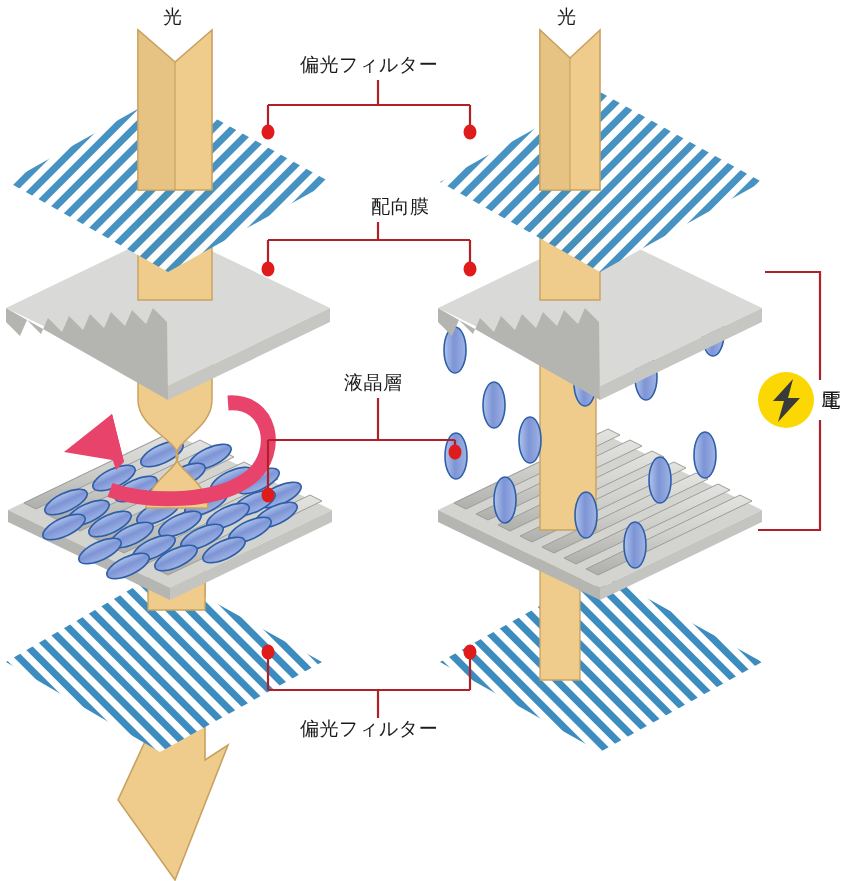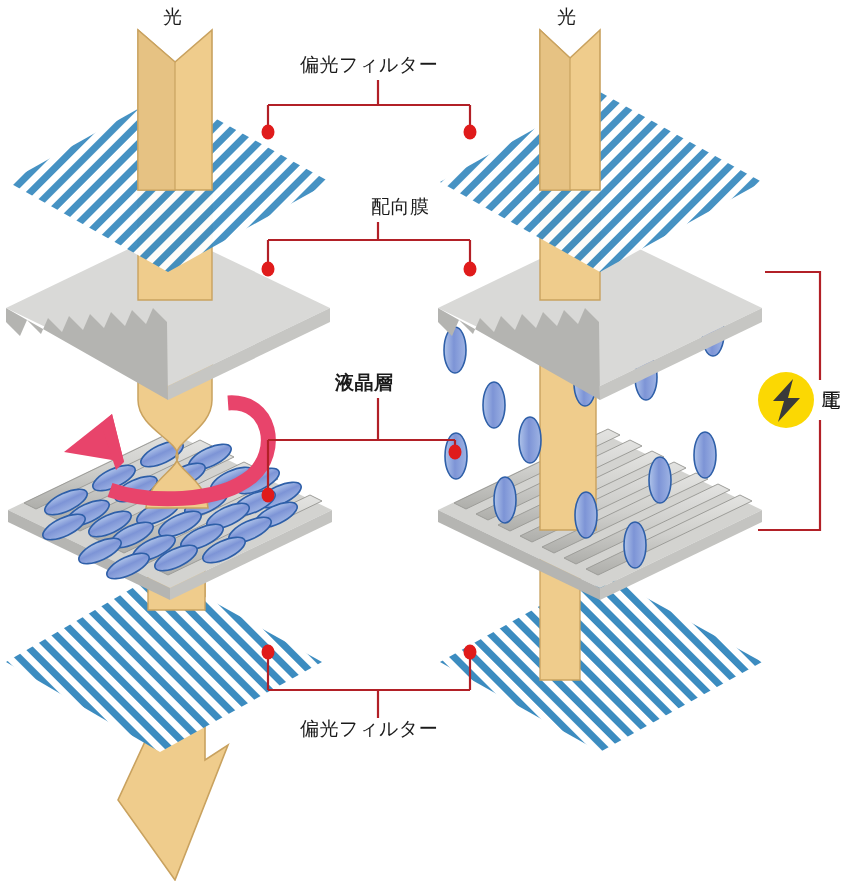--- a/index.html
+++ b/index.html
@@ -238,19 +238,19 @@
 </svg>
 
 <div class="lbl" style="left:163px;top:4px;">光</div>
 
 <div class="lbl" style="left:557px;top:4px;">光</div>
 
 <div class="lbl" style="left:300px;top:52px;">偏光フィルター</div>
 
 <div class="lbl" style="left:335px;top:194px;margin-left:36px;">配向膜</div>
 
-<div class="lbl" style="left:335px;top:370px;font-weight:bold;">液晶層</div>
+<div class="lbl" style="left:344px;top:370px;">液晶層</div>
 
 <div class="lbl" style="left:300px;top:716px;">偏光フィルター</div>
 
 <div class="lbl lbl-v" style="left:822px;top:376px;">電圧</div>
 
 </div>
 
 </body></html>

